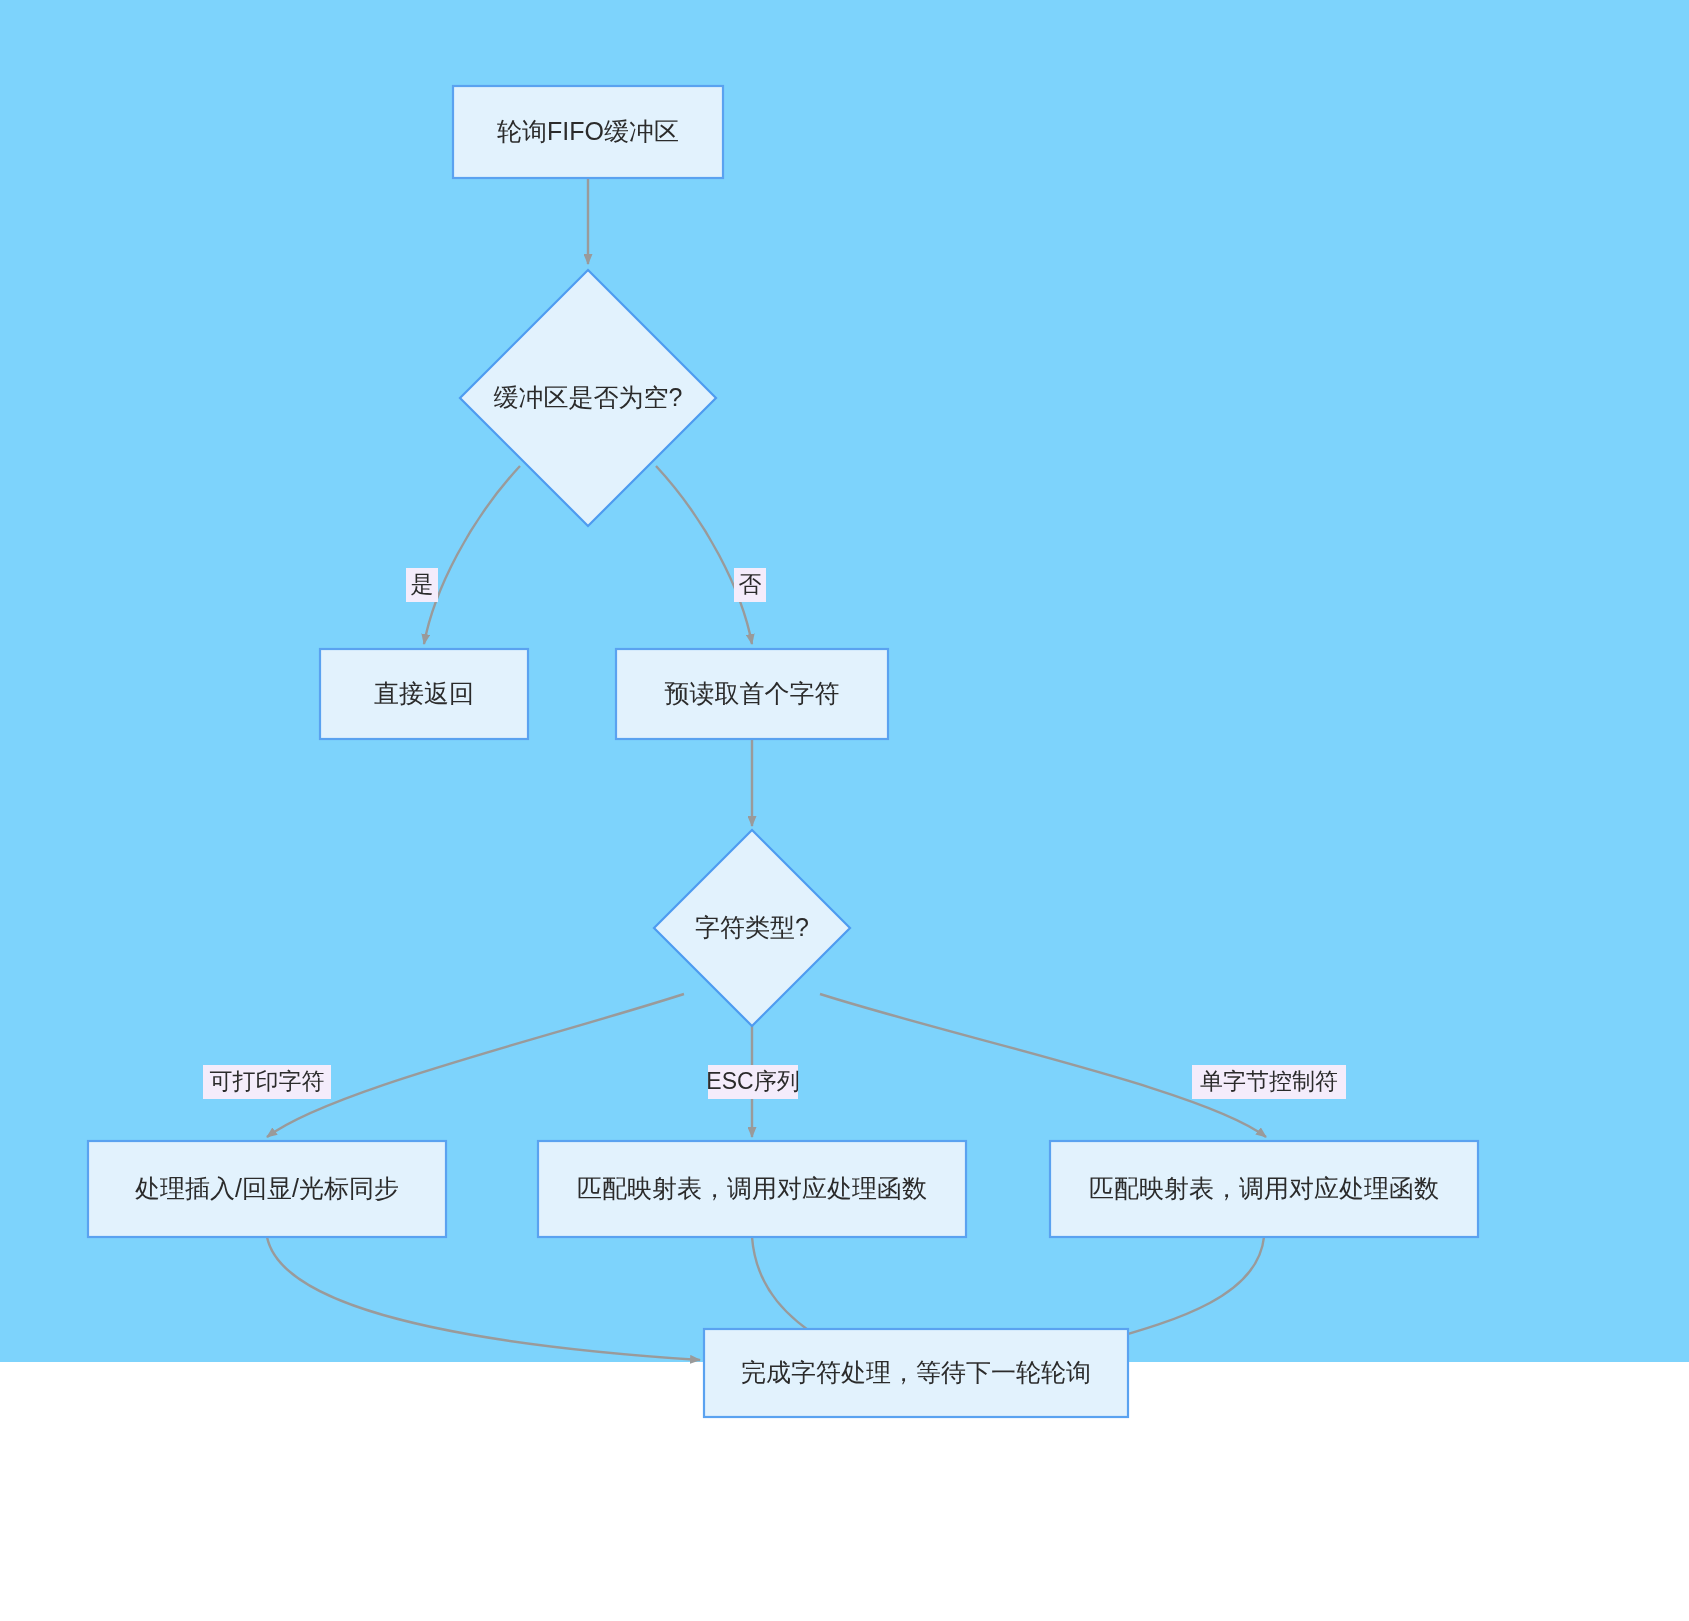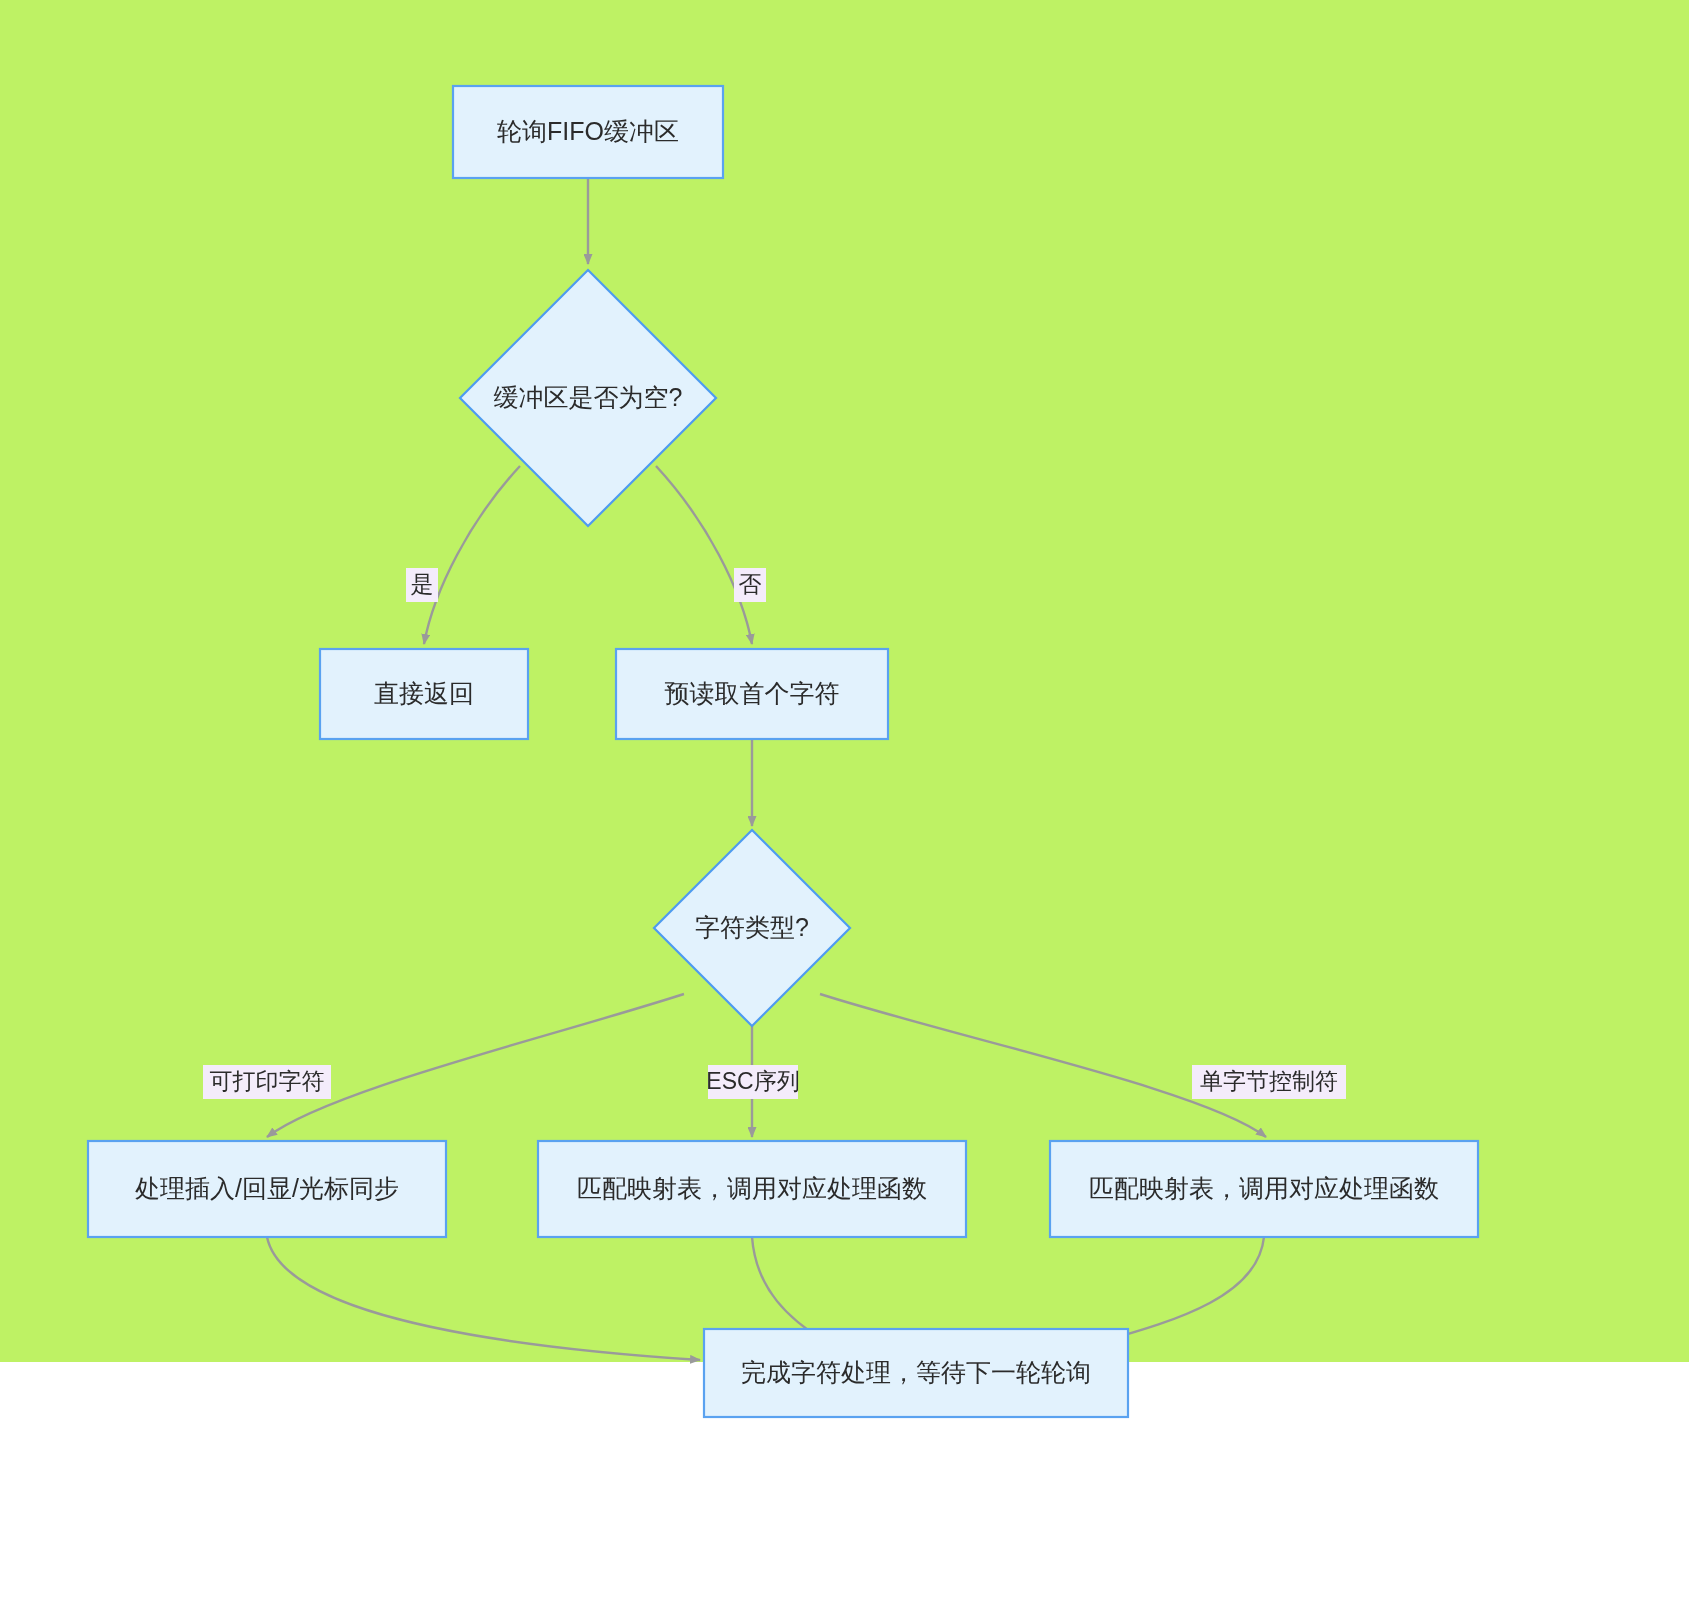--- a/index.html
+++ b/index.html
@@ -10,21 +10,21 @@
   body {
     font-family: "Liberation Sans", "DejaVu Sans", sans-serif;
     width: 1689px;
     height: 1621px;
     overflow: hidden;
   }
   #flow-root {
     position: relative;
     width: 1689px;
     height: 1362px;
-    background: #bef264;
+    background: #7dd3fc;
   }
   svg.flow-canvas {
     position: absolute;
     inset: 0;
     width: 1689px;
     height: 1621px;
     display: block;
   }
   .node-rect {
     fill: #e2f2fd;

